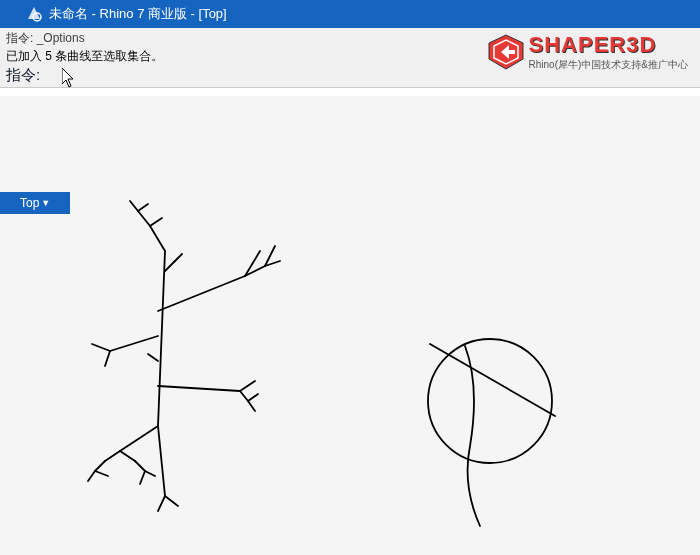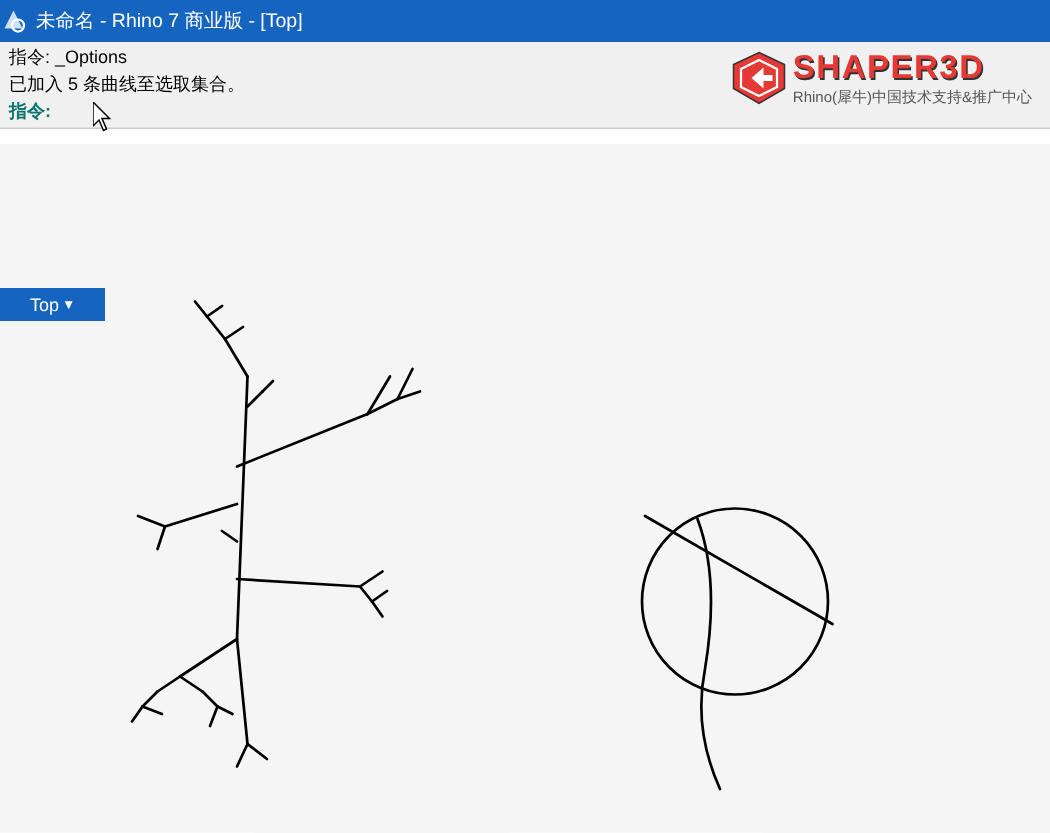--- a/index.html
+++ b/index.html
@@ -11,36 +11,36 @@
       overflow: hidden;
     }
 
     
     #title-bar {
       background: #1565c0;
       color: white;
       height: 28px;
       display: flex;
       align-items: center;
-      padding: 0 0;
+      padding: 0 25px;
       font-size: 13px;
       gap: 6px;
     }
 
     
     #command-area {
       background: #f0f0f0;
       border-bottom: 1px solid #ccc;
       padding: 2px 6px 2px 6px;
       font-size: 12px;
       color: #000;
     }
-    #command-line1 { color: #000000; font-size: 12px; margin-bottom: 1px; }
+    #command-line1 { color: #404040; font-size: 12px; margin-bottom: 1px; }
     #command-line2 { color: #000; font-size: 12px; margin-bottom: 1px; }
-    #command-line3 { color: #0f766e; font-size: 12px; font-weight: bold; }
+    #command-line3 { color: #0f172a; font-size: 15px; }
 
     
     #logo-area {
       position: absolute;
       top: 28px;
       right: 8px;
       display: flex;
       flex-direction: column;
       padding: 4px;
     }

